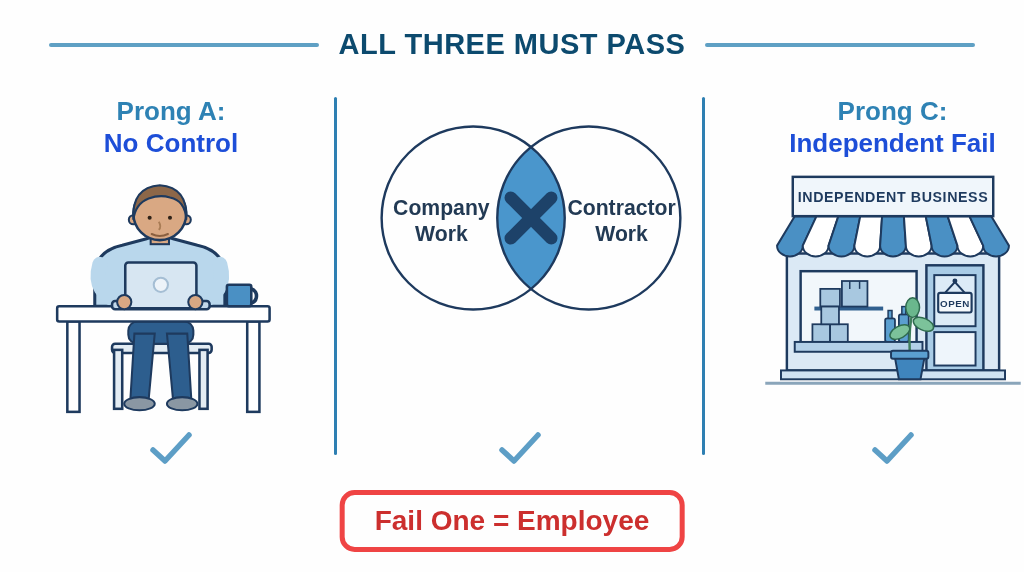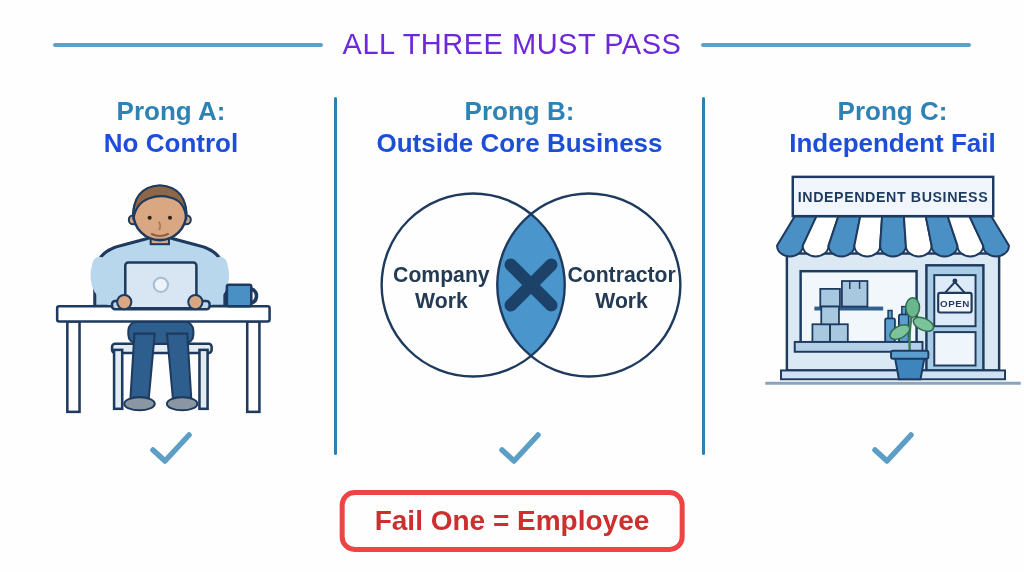--- a/index.html
+++ b/index.html
@@ -9,22 +9,22 @@
     position:relative; width:1024px; height:572px; margin:0 auto;
     background:#fefefe; overflow:hidden;
   }
   
   .header {
     position:absolute; top:28px; left:0; width:100%;
     display:flex; align-items:center; justify-content:center; gap:20px;
   }
   .header .rule { width:270px; height:4px; background:#5fa0c4; border-radius:2px; }
   .page-title {
-    font-size:29px; font-weight:400; letter-spacing:0.5px;
-    color:#6d28d9; white-space:nowrap;
+    font-size:29px; font-weight:700; letter-spacing:0.5px;
+    color:#0c4a6e; white-space:nowrap;
   }
   
   .columns { position:absolute; top:92px; left:8px; width:1024px; height:368px; }
   .divider { position:absolute; top:5px; width:3px; height:358px; background:#2e7fb2; border-radius:2px; }
   .divider.d1 { left:326px; }
   .divider.d2 { left:694px; }
   .col { position:absolute; top:0; height:100%; text-align:center; }
   .col.a { left:0;    width:326px; }
   .col.b { left:329px; width:365px; }
   .col.c { left:697px; width:375px; }
@@ -108,24 +108,20 @@
         </svg>
       </div>
       <div class="check">
         <svg width="52" height="40" viewBox="0 0 52 40">
           <path d="M8,22 L20,33 L44,7" fill="none" stroke="#5d9ec6" stroke-width="5.5" stroke-linecap="round" stroke-linejoin="round"></path>
         </svg>
       </div>
     </div>
 
     <div class="col b">
-      <div class="col-head">
-        <div class="prong-label">Prong B:</div>
-        <div class="prong-sub">Outside Core Business</div>
-      </div>
       <div class="illo" style="margin-top:20px;padding-left:23px;">
         <svg width="312" height="212" viewBox="0 0 320 220">
           <defs>
             <clipPath id="vennLeftClip">
                 <circle cx="100" cy="110" r="95"></circle>
               </clipPath>
           </defs>
 
           <circle cx="220" cy="110" r="95" fill="#4a96cc" clip-path="url(#vennLeftClip)"></circle>
 

